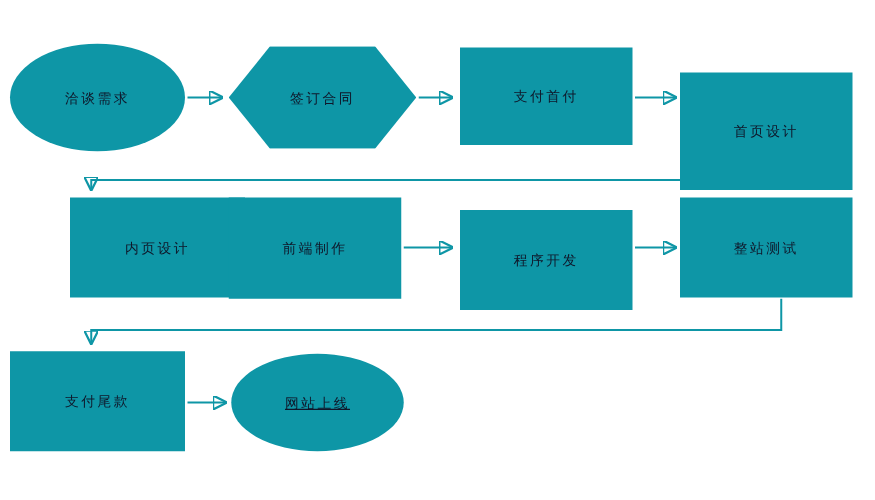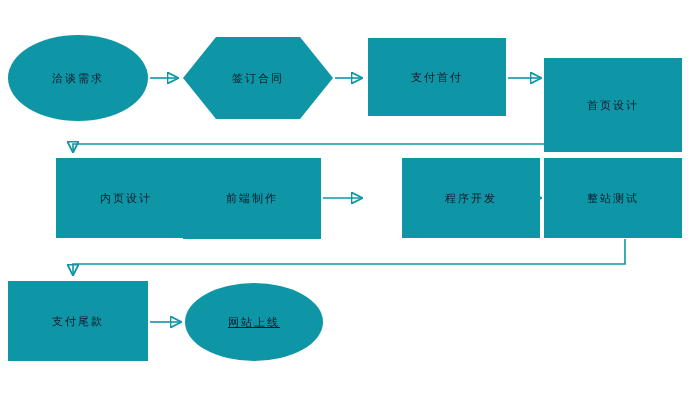--- a/index.html
+++ b/index.html
@@ -12,21 +12,21 @@
   .shape-ellipse{border-radius:50%;}
   .shape-hexagon{clip-path:polygon(22% 0%, 78% 0%, 100% 50%, 78% 100%, 22% 100%, 0% 50%);}
   
   .n-negotiate{left:8px;  top:35px; width:140px;height:86px;}
   .n-contract {left:183px; top:37px; width:150px;height:82px;}
   .n-deposit  {left:368px; top:38px; width:138px;height:78px;}
   .n-homepage {left:544px; top:38px; width:138px;height:94px;margin-top:20px;}
   
   .n-innerpage{left:8px;  top:158px;width:140px;height:80px;margin-left:48px;}
   .n-frontend {left:183px; top:158px;width:138px;height:81px;}
-  .n-develop  {left:368px; top:158px;width:138px;height:80px;margin-left:34px;}
+  .n-develop  {left:368px; top:168px;width:138px;height:80px;}
   .n-testing  {left:544px; top:158px;width:138px;height:80px;}
   
   .n-balance  {left:8px;  top:281px;width:140px;height:80px;}
   .n-launch   {left:185px; top:283px;width:138px;height:78px;text-decoration:underline;}
   svg.connectors{position:absolute;left:0;top:0;width:700px;height:400px;pointer-events:none;}
   svg.connectors path{stroke:currentColor;stroke-width:1.6;fill:none;}
 </style>
 </head>
 <body>
 

